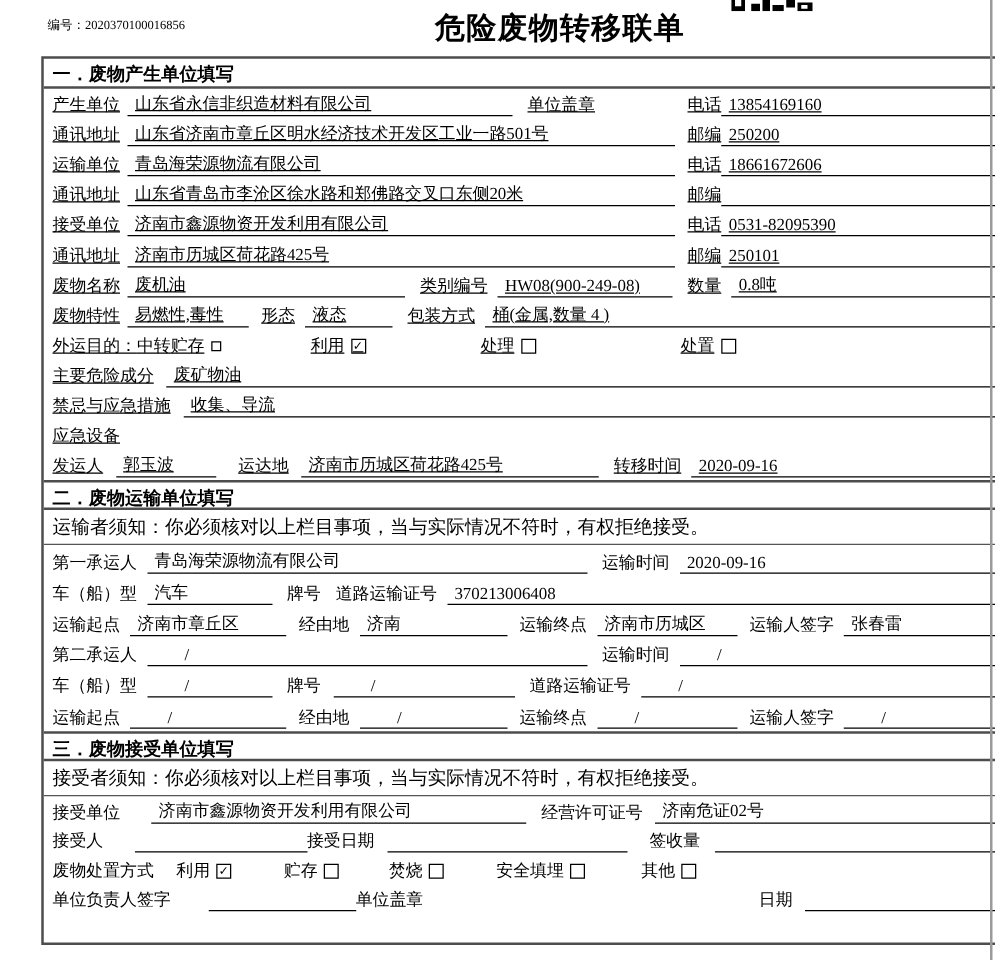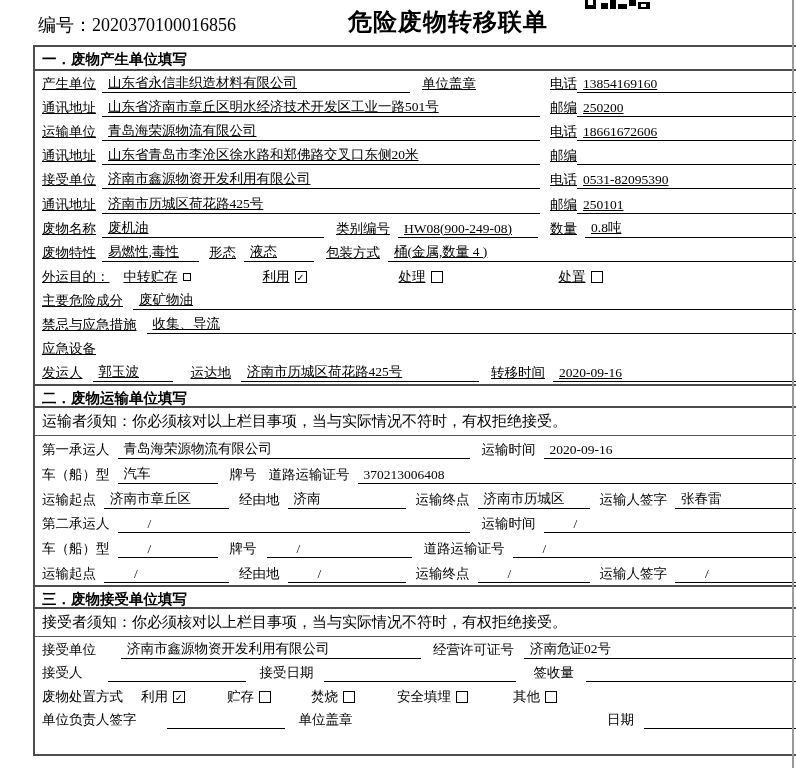--- a/index.html
+++ b/index.html
@@ -2,21 +2,21 @@
 <html><head>
 <meta charset="utf-8">
 <style>
   * { margin:0; padding:0; box-sizing:border-box; }
   html,body { width:796px; height:768px; background:#ffffff; color:#000;
     font-family:"Liberation Serif","DejaVu Serif",serif; }
   .page { position:relative; width:796px; height:768px; background:#fff; overflow:hidden; }
   .page-edge { position:absolute; top:0; right:2px; width:2px; height:768px; background:#9a9a9a; }
 
   
-  .serial { position:absolute; left:38px; top:13px; font-size:18px; white-space:nowrap; }
+  .serial { position:absolute; left:38px; top:13px; font-size:10px; white-space:nowrap; }
   .doc-title { position:absolute; left:0; top:6px; width:100%; text-align:center;
     padding-left:100px; font-size:24px; font-weight:bold; letter-spacing:1px; white-space:nowrap; }
   .qr { position:absolute; left:585px; top:0; width:70px; height:9px; }
 
   
   .box { position:absolute; left:33px; top:45px; width:792px; height:711px;
     border:2px solid #4d4d4d; background:#fff; }
   .sec-heading { font-size:14.5px; font-weight:bold; padding:3px 7px 2px 7px;
     border-bottom:2px solid #4d4d4d; height:24px; }
   .sec-heading.bt { border-top:2px solid #4d4d4d; }
@@ -28,21 +28,21 @@
   .s2 .row { height:24.8px; }
   .s3 .row { height:23.6px; }
   .lbl { white-space:nowrap; }
   .val { border-bottom:1px solid #000; padding:0 3px 0 6px; white-space:nowrap;
     overflow:hidden; min-height:17px; }
   .fill { flex:1; }
   .lp { width:508px; display:flex; align-items:flex-end; }
   .lp .lbl { width:60px; }
   .lp .grow { flex:1; margin-right:10px; }
   .ml8{margin-left:8px;} .ml10{margin-left:10px;} .ml12{margin-left:12px;}
-  .ml14{margin-left:14px;} .ml18{margin-left:18px;} .ml25{margin-left:25px;}
+  .ml14{} .ml18{margin-left:18px;} .ml25{margin-left:25px;}
   .slash { padding-left:30px; }
   .sp { flex:1; }
 
   .cb { display:inline-block; width:12px; height:12px; border:1px solid #000;
     margin-left:5px; vertical-align:-1px; }
   .cb i { font-style:normal; display:block; font-size:10px; line-height:11px;
     text-align:center; font-family:"DejaVu Sans",sans-serif; }
   .cb.sm { width:8px; height:8px; vertical-align:0; }
   .cbi { display:inline-flex; align-items:center; }
 

